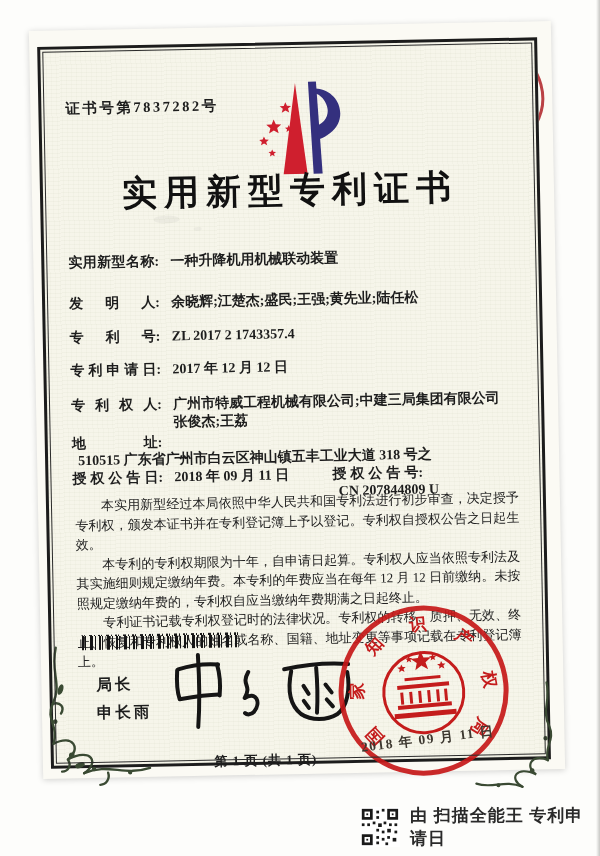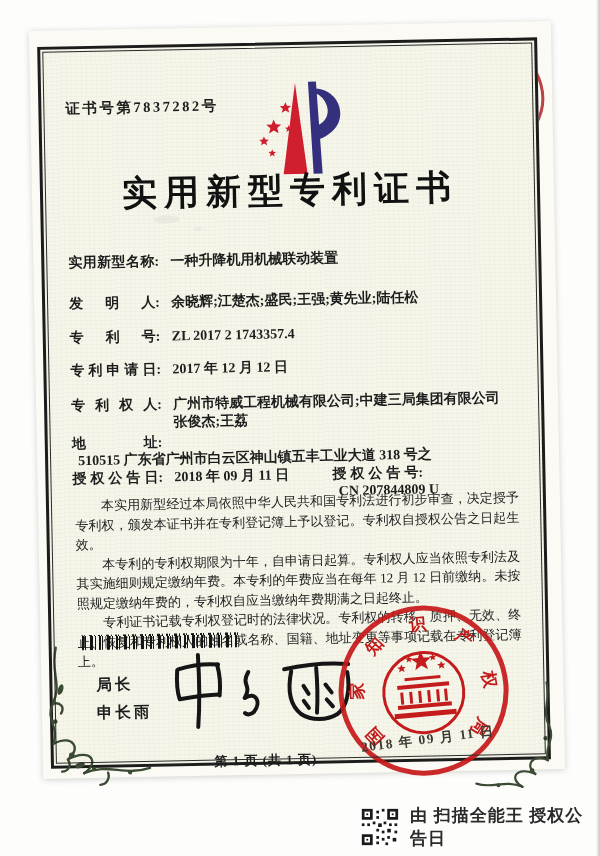--- a/index.html
+++ b/index.html
@@ -287,17 +287,17 @@
         <rect x="30" y="24" width="4" height="4"></rect>
           <rect x="38" y="26" width="3" height="3"></rect>
           <rect x="18" y="32" width="3" height="3"></rect>
         <rect x="24" y="34" width="3" height="3"></rect>
           <rect x="30" y="32" width="3" height="3"></rect>
           <rect x="36" y="34" width="4" height="4"></rect>
         <rect x="18" y="38" width="3" height="3"></rect>
           <rect x="28" y="39" width="3" height="3"></rect>
       </g>
     </svg>
-    <span class="wm-text">由 扫描全能王 授权公告日</span>
+    <span class="wm-text">由 扫描全能王 专利申请日</span>
   </div>
 
   <div class="scan-edge"></div>
 </div>
 
 </body></html>

